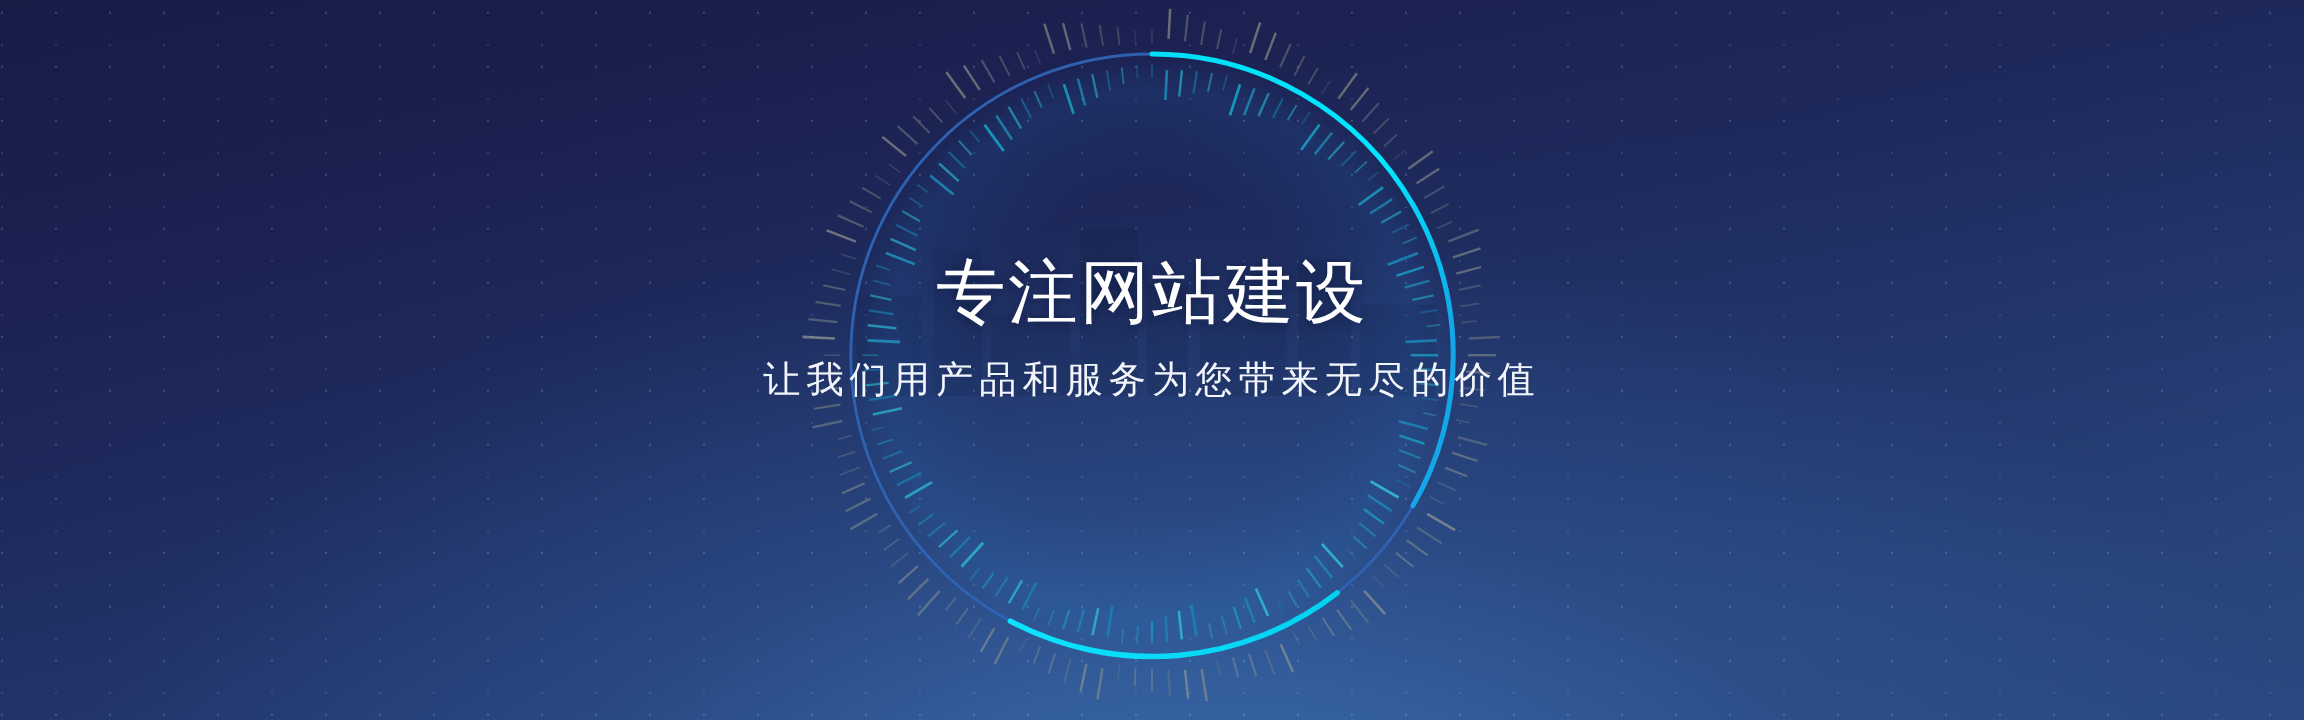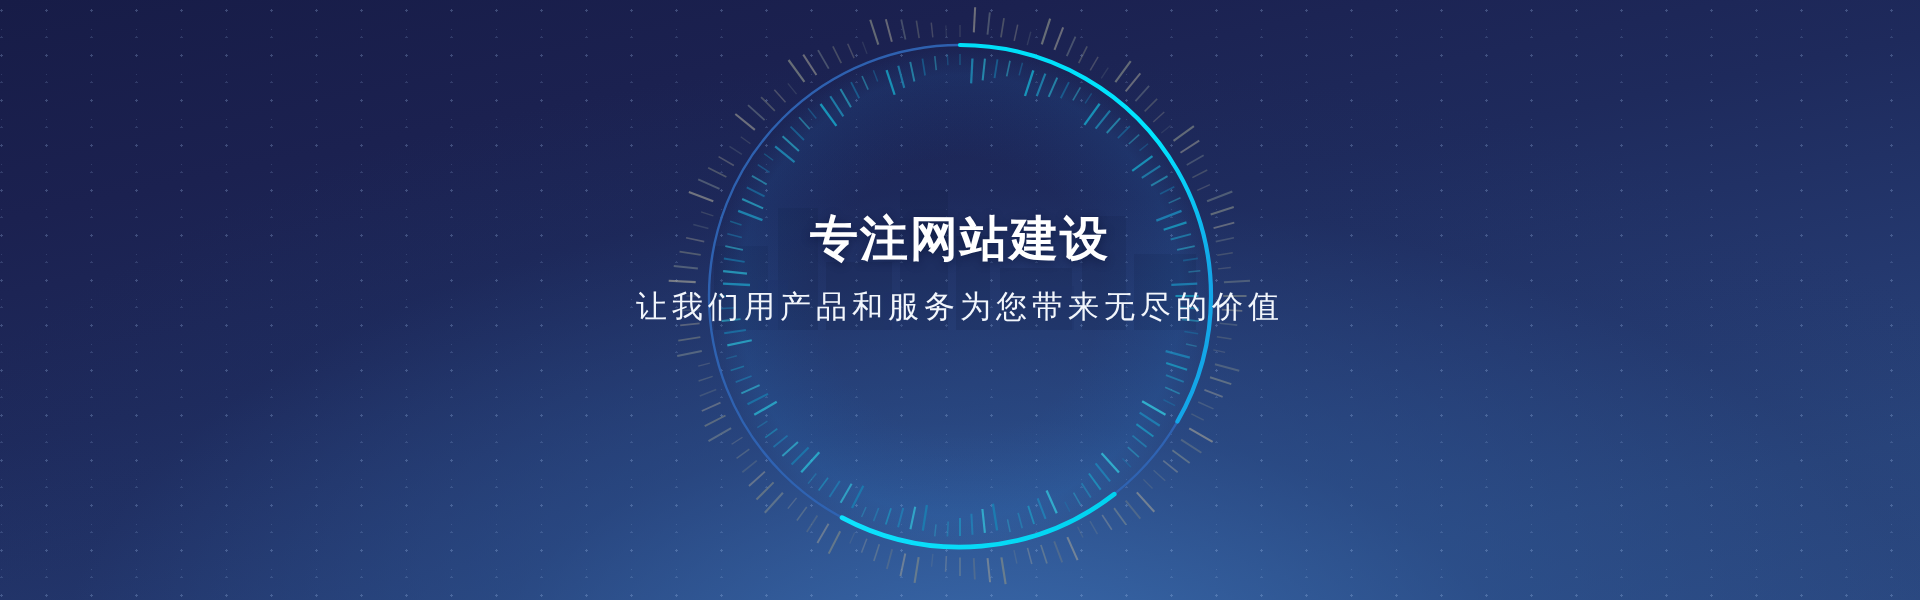--- a/index.html
+++ b/index.html
@@ -70,22 +70,22 @@
 
   
   .copy{
     position:absolute;
     left:0; right:0; top:214px;
     text-align:center;
     z-index:6;
   }
   .headline{
     font-family:"DejaVu Sans","Liberation Sans",sans-serif;
-    font-size:48px;
-    font-weight:700;
+    font-size:58px;
+    font-weight:400;
     line-height:1;
     color:#ffffff;
     letter-spacing:2px;
     text-shadow:0 2px 10px rgba(0,10,40,.45);
     white-space:nowrap;
   }
   .eyebrow{
     margin-top:22px;
     font-family:"Liberation Sans","DejaVu Sans",sans-serif;
     font-size:20px;

